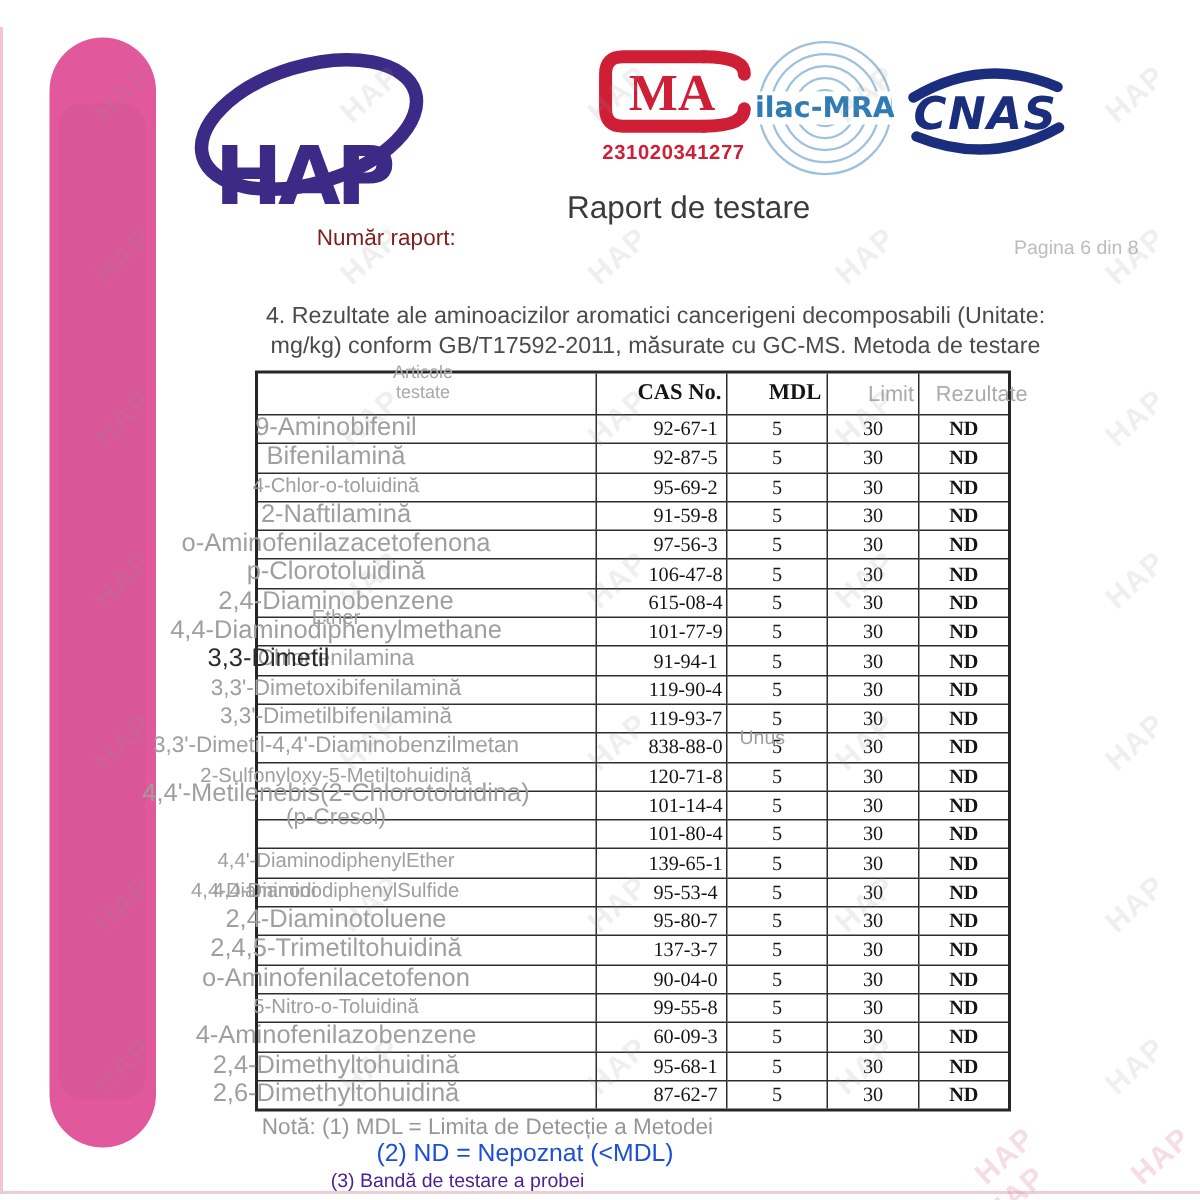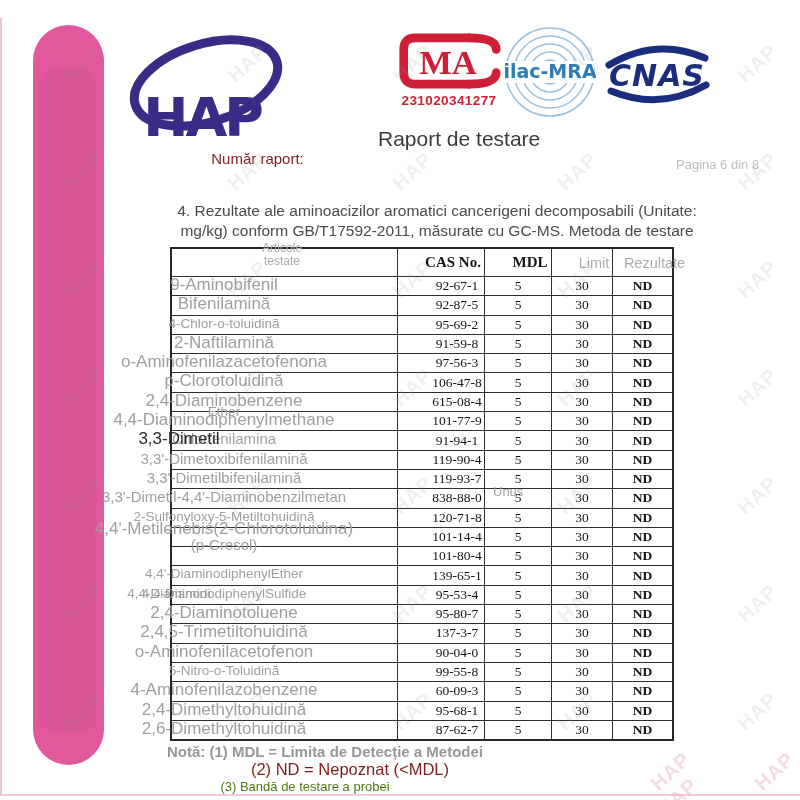--- a/index.html
+++ b/index.html
@@ -63,23 +63,23 @@
   .row-label{position:absolute;left:-118px;top:-2px;width:340px;text-align:center;
              color:#9f9f9f;z-index:3;white-space:nowrap;line-height:19px;}
   .lbl-l{font-size:17px;}
   .lbl-m{font-size:15px;}
   .lbl-s{font-size:13.5px;}
   .row-label.darklbl{color:#2b2b2b;z-index:4;}
   .mdl-overlay{position:absolute;left:8px;top:-5px;font-size:13px;color:#9f9f9f;z-index:3;}
 
   
   .note{color:#979797;text-align:center;z-index:2;}
-  .note1{left:0;top:743px;width:650px;font-size:15px;font-weight:bold;}
-  .note2{left:0;top:760px;width:700px;font-size:16.5px;color:#7f1d1d;}
-  .note3{left:0;top:779px;width:610px;font-size:13px;color:#4d7c0f;}
+  .note1{left:0;top:743px;width:650px;font-size:15px;}
+  .note2{left:0;top:760px;width:700px;font-size:16.5px;color:#1d4ed8;}
+  .note3{left:0;top:779px;width:610px;font-size:13px;color:#4c1d95;}
 </style>
 </head>
 <body>
 
 <div class="abs edge-left"></div>
 <div class="abs edge-bottom"></div>
 
 <div class="abs pink-capsule">
   <div class="pink-inner"></div>
 </div>

